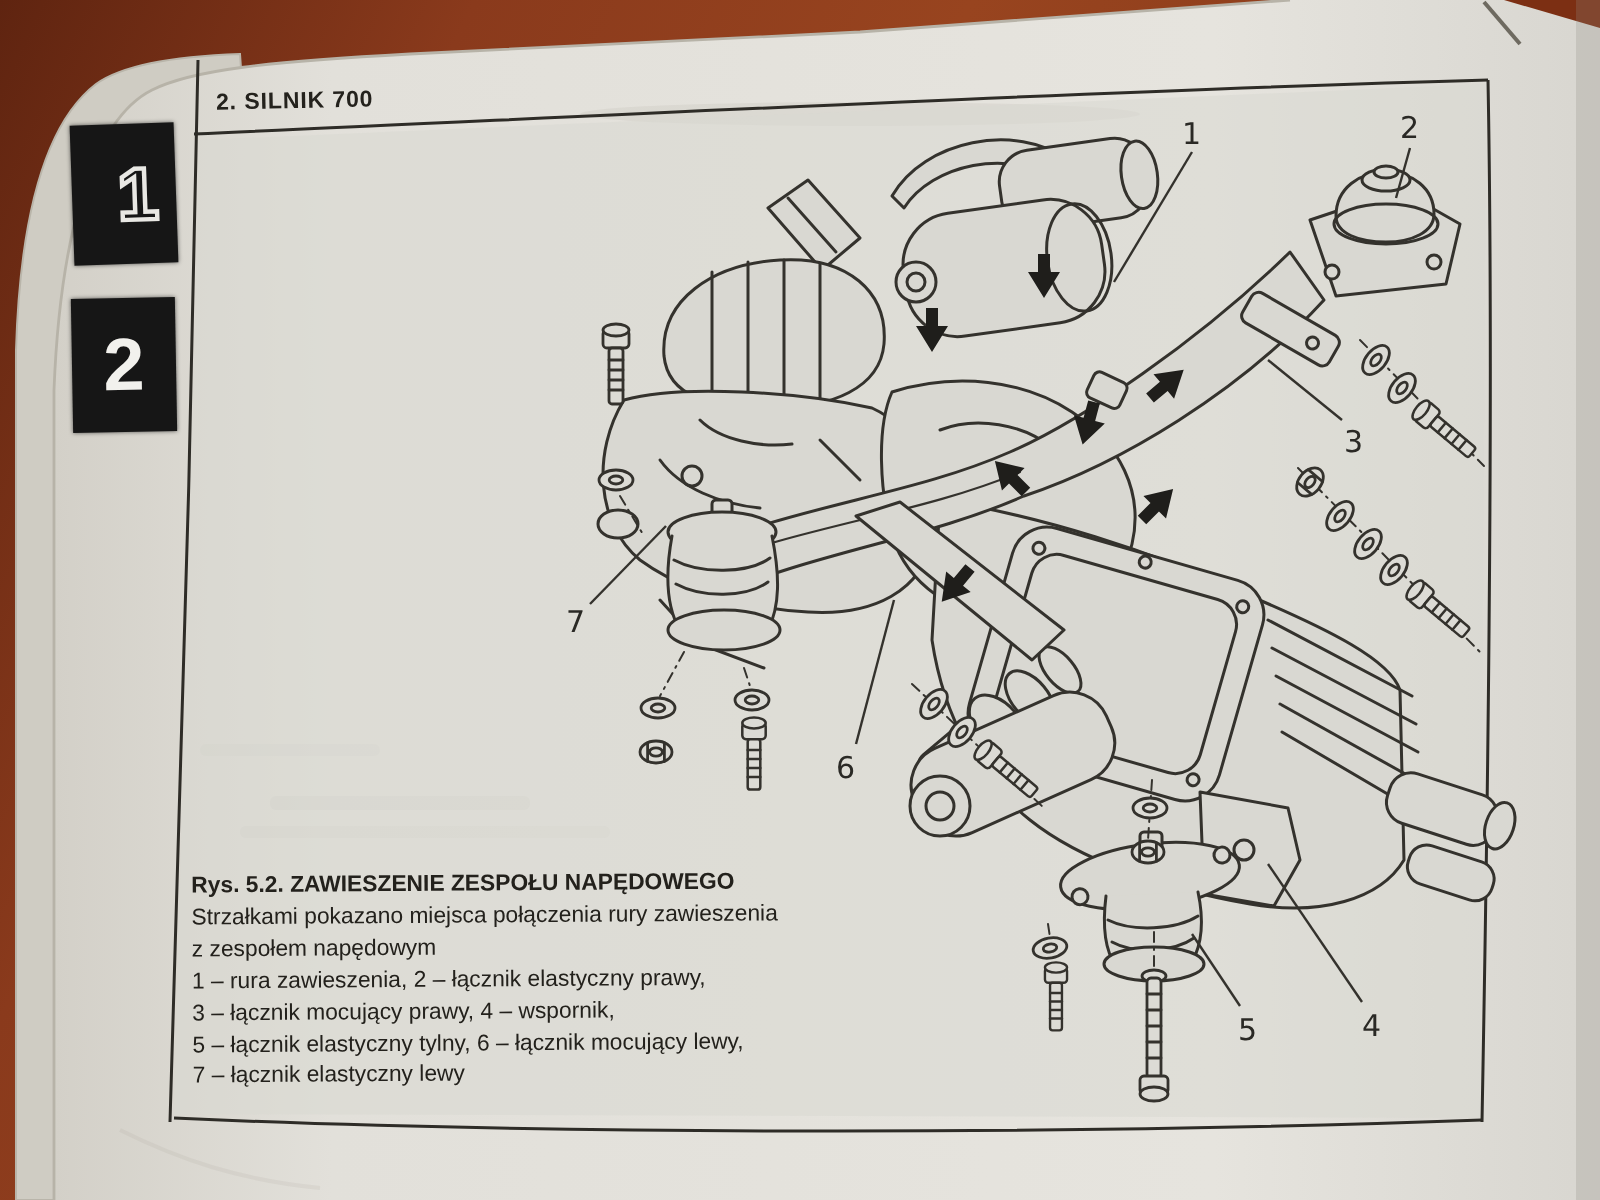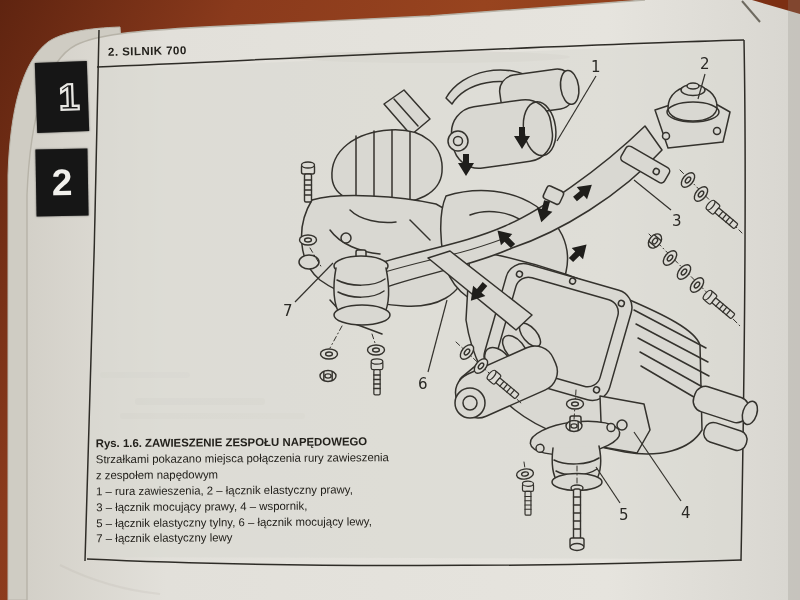--- a/index.html
+++ b/index.html
@@ -301,21 +301,21 @@
 
 <div class="tab tab1">
   <span class="num">1</span>
 </div>
 <div class="tab tab2">
   <span class="num">2</span>
 </div>
 
 <div class="caption">
   <div class="cap-line head">
-    <span class="fig">Rys. 1.6.</span>
+    <span class="fig">Rys. 5.2.</span>
     <span>ZAWIESZENIE ZESPOŁU NAPĘDOWEGO</span>
   </div>
   <div class="cap-line">Strzałkami pokazano miejsca połączenia rury zawieszenia</div>
   <div class="cap-line">z zespołem napędowym</div>
   <div class="cap-line">1 – rura zawieszenia, 2 – łącznik elastyczny prawy,</div>
   <div class="cap-line">3 – łącznik mocujący prawy, 4 – wspornik,</div>
   <div class="cap-line">5 – łącznik elastyczny tylny, 6 – łącznik mocujący lewy,</div>
   <div class="cap-line">7 – łącznik elastyczny lewy</div>
 </div>
 

